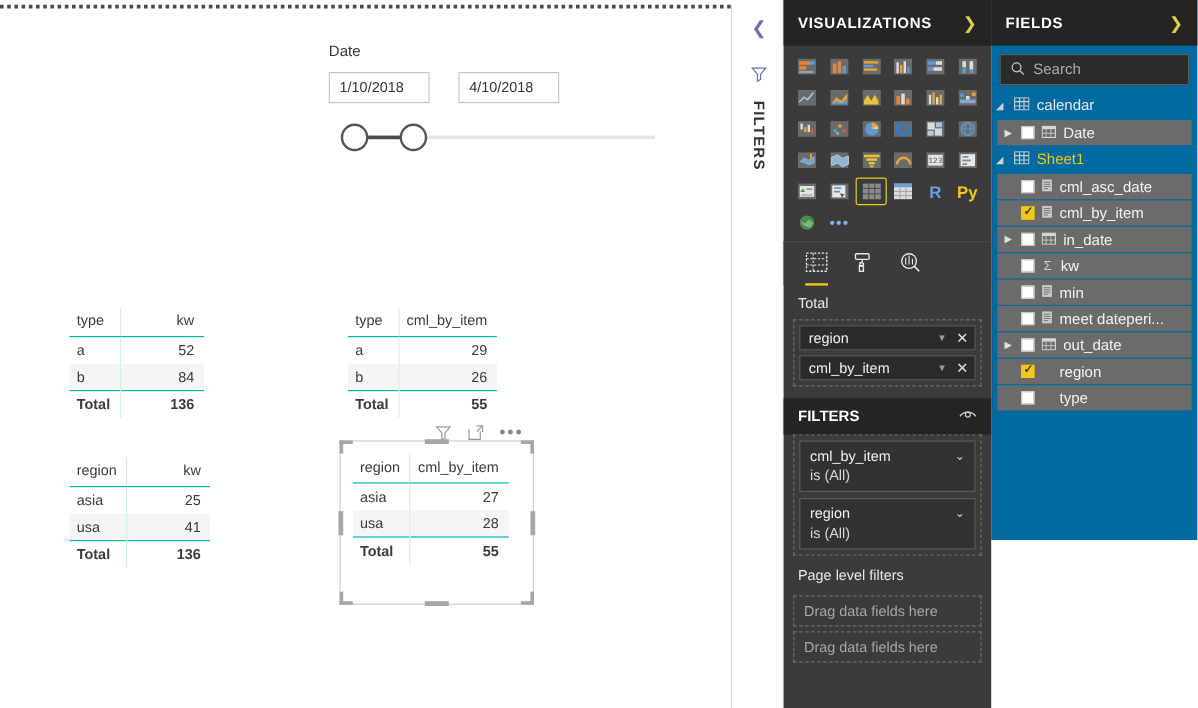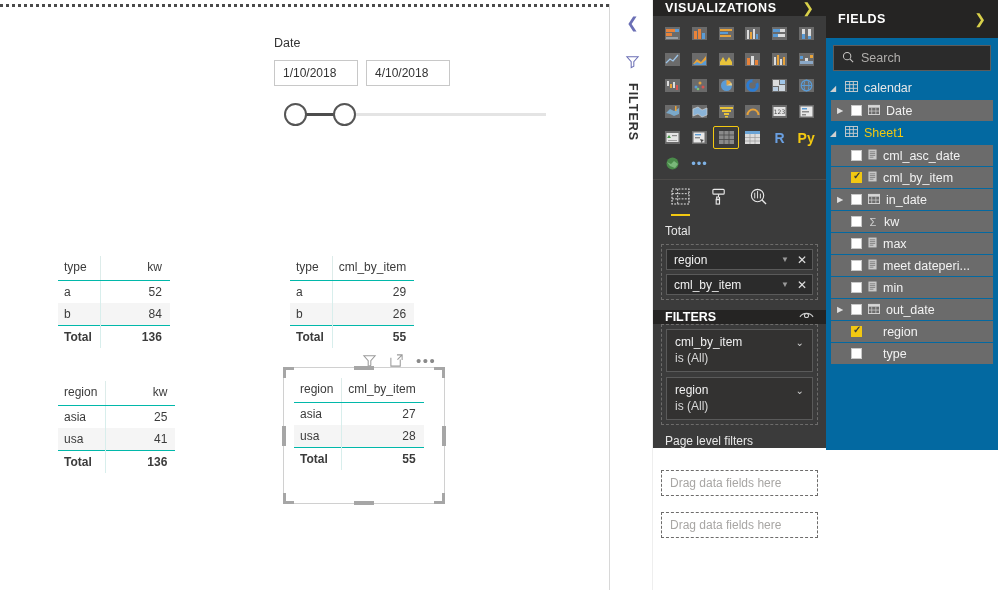--- a/index.html
+++ b/index.html
@@ -23,21 +23,21 @@
     border-top: 3px dotted #4a4a4a;
   }
   .page-border-right {
     position: absolute; right: 3px; top: 4px; width: 0; bottom: 0;
     border-left: 1px solid #d8d8d8;
   }
 
   
   .slicer { position: absolute; left: 274px; top: 36px; width: 272px; }
   .slicer-title { font-size: 12.5px; color: #333; margin-bottom: 10px; }
-  .slicer-inputs { display: flex; gap: 8px; }
+  .slicer-inputs { display: flex; gap: 24px; }
   .slicer-box {
     width: 84px; height: 26px; border: 1px solid #c8c8c8;
     background: #fff; font-size: 12px; color: #333;
     display: flex; align-items: center; padding-left: 8px;
   }
   .slider-wrap { position: relative; margin-top: 14px; height: 28px; }
   .slider-track {
     position: absolute; left: 10px; right: 0; top: 13px; height: 3px;
     background: #e4e4e4;
   }
@@ -111,21 +111,21 @@
   }
   .rail .chev { color: #6b6fb5; font-size: 15px; margin-bottom: 22px; }
   .rail .funnel { margin-bottom: 10px; }
   .rail .vtext {
     writing-mode: vertical-rl; font-size: 12.5px; letter-spacing: 1px;
     color: #333; font-weight: bold;
   }
 
   
   .viz-panel {
-    flex: 0 0 173px; width: 173px; height: 448px;
+    flex: 0 0 173px; width: 173px; height: 590px;
     background: #3b3b3b; color: #e8e8e8; font-size: 12px;
     display: flex; flex-direction: column;
   }
   .panel-head {
     background: #252423; height: 38px; display: flex; align-items: center;
     justify-content: space-between; padding: 0 12px;
   }
   .panel-head .title { font-size: 12.5px; font-weight: bold; letter-spacing: .6px; color: #fff; }
   .panel-head .chev { color: #d8d04a; font-size: 14px; }
 
@@ -171,21 +171,21 @@
   .flt-card {
     background: #333231; border: 1px solid #5a5a5a;
     padding: 5px 8px 6px; margin-bottom: 5px;
   }
   .flt-card:last-child { margin-bottom: 0; }
   .flt-card .row1 { display: flex; justify-content: space-between; align-items: center; }
   .flt-card .fname { font-size: 12px; color: #f0f0f0; }
   .flt-card .fval { font-size: 12px; color: #d8d8d8; margin-top: 2px; }
   .flt-card .chev { color: #d0d0d0; font-size: 10px; }
   .drop-zone {
-    margin: 16px 8px 0; padding: 5px 8px; border: 1px dashed #6d6c6b;
+    margin: 4px 8px 0; padding: 5px 8px; border: 1px dashed #6d6c6b;
     font-size: 12px; color: #a8a6a4;
   }
 
   
   .fields-panel {
     flex: 0 0 172px; width: 172px; height: 450px;
     background: #0369a1; color: #e8e8e8; font-size: 12px;
   }
   .search-box {
     margin: 7px 7px 6px; height: 26px; background: #2b2b2b;
@@ -814,51 +814,37 @@
       <span class="chk"></span>
       <span><svg width="9" height="11" viewBox="0 0 10 12">
             <rect x="0.5" y="0.5" width="9" height="11" fill="#c8c8c8"></rect>
             <g stroke="#6b6b6b" stroke-width=".8">
               <line x1="2" y1="3" x2="8" y2="3"></line>
               <line x1="2" y1="5" x2="8" y2="5"></line>
               <line x1="2" y1="7" x2="8" y2="7"></line>
               <line x1="2" y1="9" x2="6" y2="9"></line>
             </g>
           </svg></span>
-      <span>max</span>
+      <span>min</span>
     </div>
     <div class="fld-row">
       <span class="spacer"></span>
       <span class="chk"></span>
       <span><svg width="9" height="11" viewBox="0 0 10 12">
             <rect x="0.5" y="0.5" width="9" height="11" fill="#c8c8c8"></rect>
             <g stroke="#6b6b6b" stroke-width=".8">
               <line x1="2" y1="3" x2="8" y2="3"></line>
               <line x1="2" y1="5" x2="8" y2="5"></line>
               <line x1="2" y1="7" x2="8" y2="7"></line>
               <line x1="2" y1="9" x2="6" y2="9"></line>
             </g>
           </svg></span>
       <span>meet dateperi...</span>
     </div>
     <div class="fld-row">
-      <span class="spacer"></span>
-      <span class="chk"></span>
-      <span><svg width="9" height="11" viewBox="0 0 10 12">
-            <rect x="0.5" y="0.5" width="9" height="11" fill="#c8c8c8"></rect>
-            <g stroke="#6b6b6b" stroke-width=".8">
-              <line x1="2" y1="3" x2="8" y2="3"></line>
-              <line x1="2" y1="5" x2="8" y2="5"></line>
-              <line x1="2" y1="7" x2="8" y2="7"></line>
-              <line x1="2" y1="9" x2="6" y2="9"></line>
-            </g>
-          </svg></span>
-      <span>min</span>
-    </div>
-    <div class="fld-row">
       <span class="tri">▶</span>
       <span class="chk"></span>
       <span><svg width="12" height="11" viewBox="0 0 13 12">
             <rect x="0.5" y="1.5" width="12" height="10" fill="none" stroke="#d8d8d8"></rect>
             <rect x="0.5" y="1.5" width="12" height="2.5" fill="#d8d8d8"></rect>
             <line x1="4" y1="4" x2="4" y2="11.5" stroke="#d8d8d8" stroke-width=".7"></line>
             <line x1="8.5" y1="4" x2="8.5" y2="11.5" stroke="#d8d8d8" stroke-width=".7"></line>
             <line x1="0.5" y1="7.7" x2="12.5" y2="7.7" stroke="#d8d8d8" stroke-width=".7"></line>
           </svg></span>
       <span>out_date</span>

